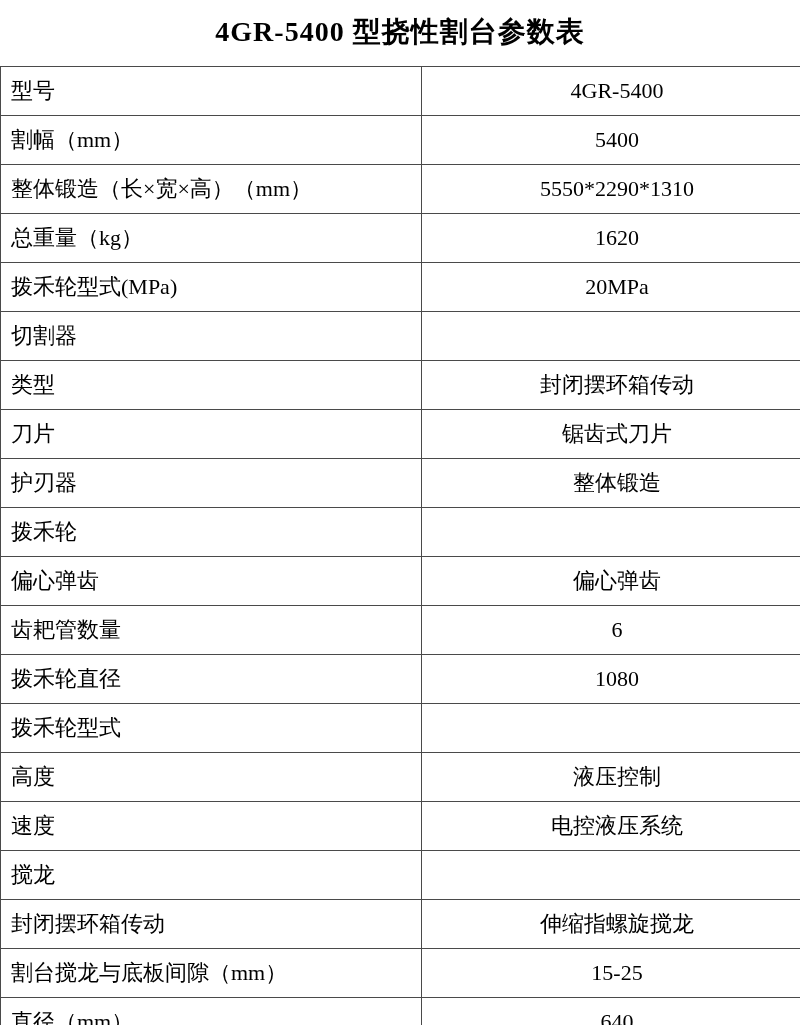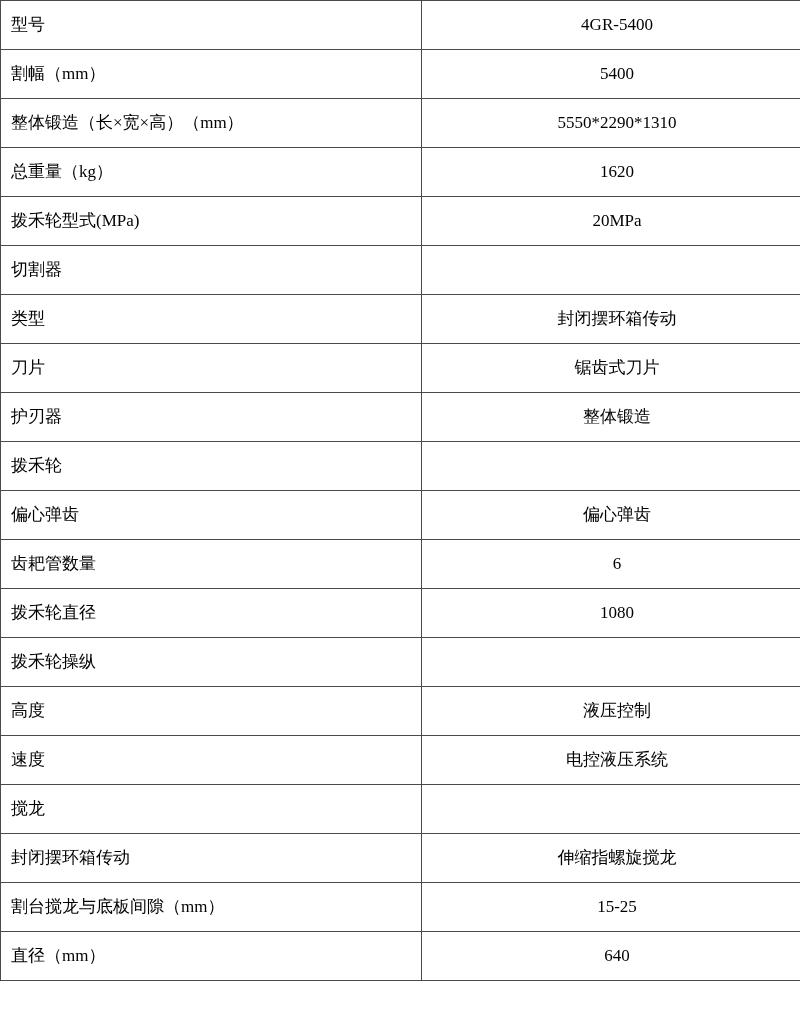--- a/index.html
+++ b/index.html
@@ -30,41 +30,42 @@
   table.spec-table {
     border-collapse: collapse;
     width: 772px;
     margin: 0 auto;
     table-layout: fixed;
   }
   table.spec-table td {
     border: 1px solid #4a4a4a;
     height: 48px;
     padding: 0 10px;
-    font-size: 17px;
+    font-size: 22px;
     vertical-align: middle;
     line-height: 1.3;
   }
   td.label-cell {
     width: 400px;
     text-align: left;
   }
   td.value-cell {
     width: 370px;
     text-align: center;
   }
   tr.section-row td.label-cell {
     font-weight: normal;
   }
 </style>
 </head>
 <body>
 
 <div class="page">
 
+  <div class="doc-title">4GR-5400 型挠性割台参数表</div>
 
   <table class="spec-table">
     <tbody>
       <tr class="data-row">
         <td class="label-cell">型号</td>
         <td class="value-cell">4GR-5400</td>
       </tr>
       <tr class="data-row">
         <td class="label-cell">割幅（mm）</td>
         <td class="value-cell">5400</td>
@@ -107,21 +108,21 @@
       </tr>
       <tr class="data-row">
         <td class="label-cell">齿耙管数量</td>
         <td class="value-cell">6</td>
       </tr>
       <tr class="data-row">
         <td class="label-cell">拨禾轮直径</td>
         <td class="value-cell">1080</td>
       </tr>
       <tr class="section-row">
-        <td class="label-cell">拨禾轮操纵</td>
+        <td class="label-cell">拨禾轮型式</td>
         <td class="value-cell"></td>
       </tr>
       <tr class="data-row">
         <td class="label-cell">高度</td>
         <td class="value-cell">液压控制</td>
       </tr>
       <tr class="data-row">
         <td class="label-cell">速度</td>
         <td class="value-cell">电控液压系统</td>
       </tr>

